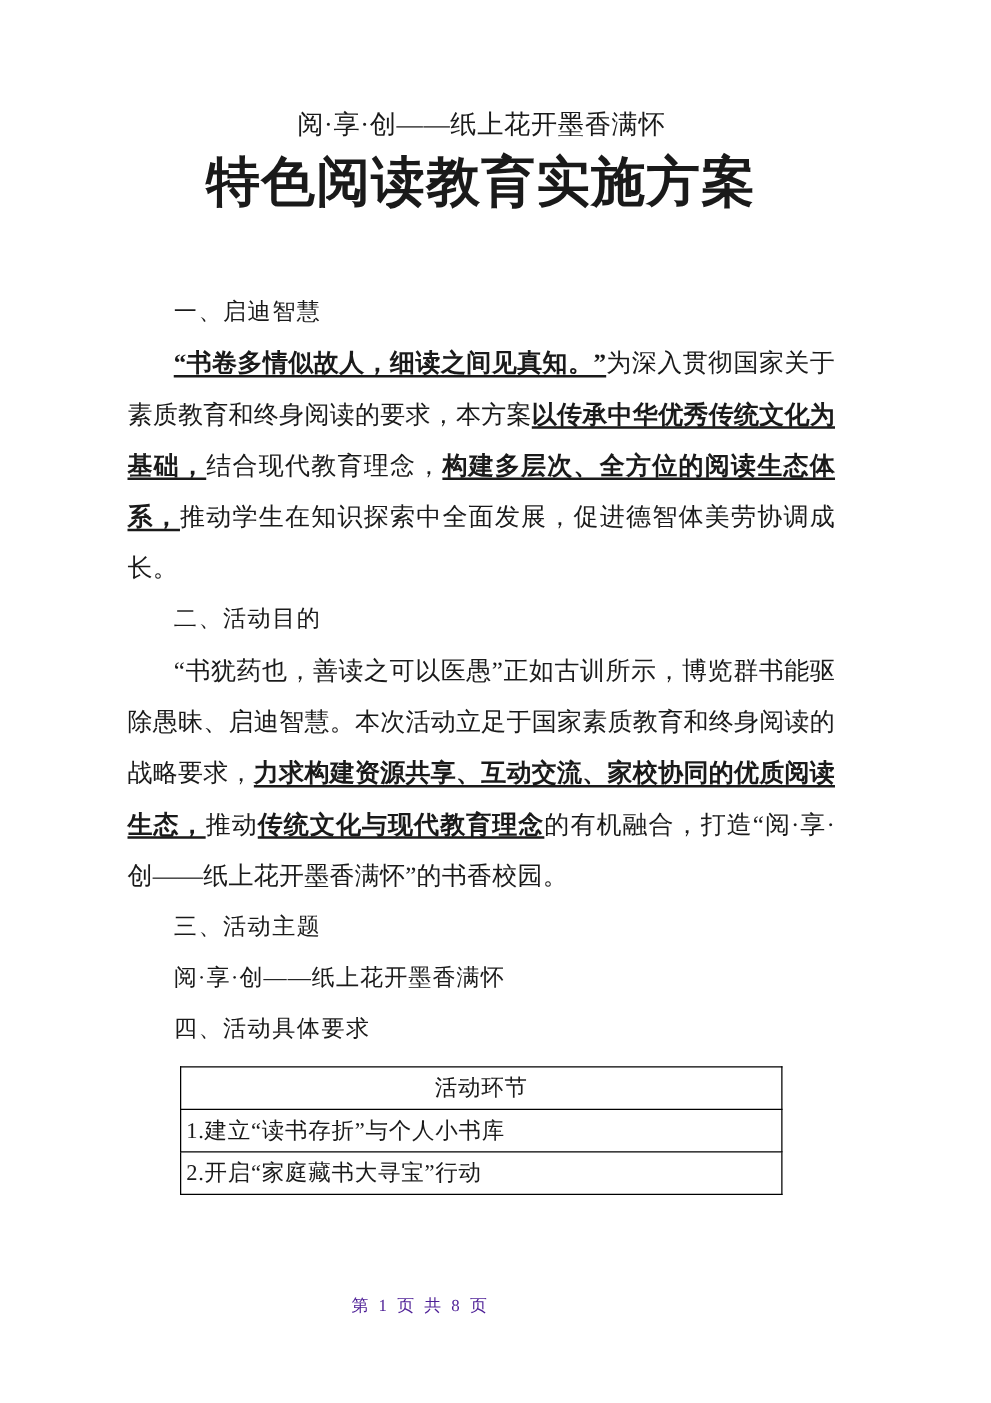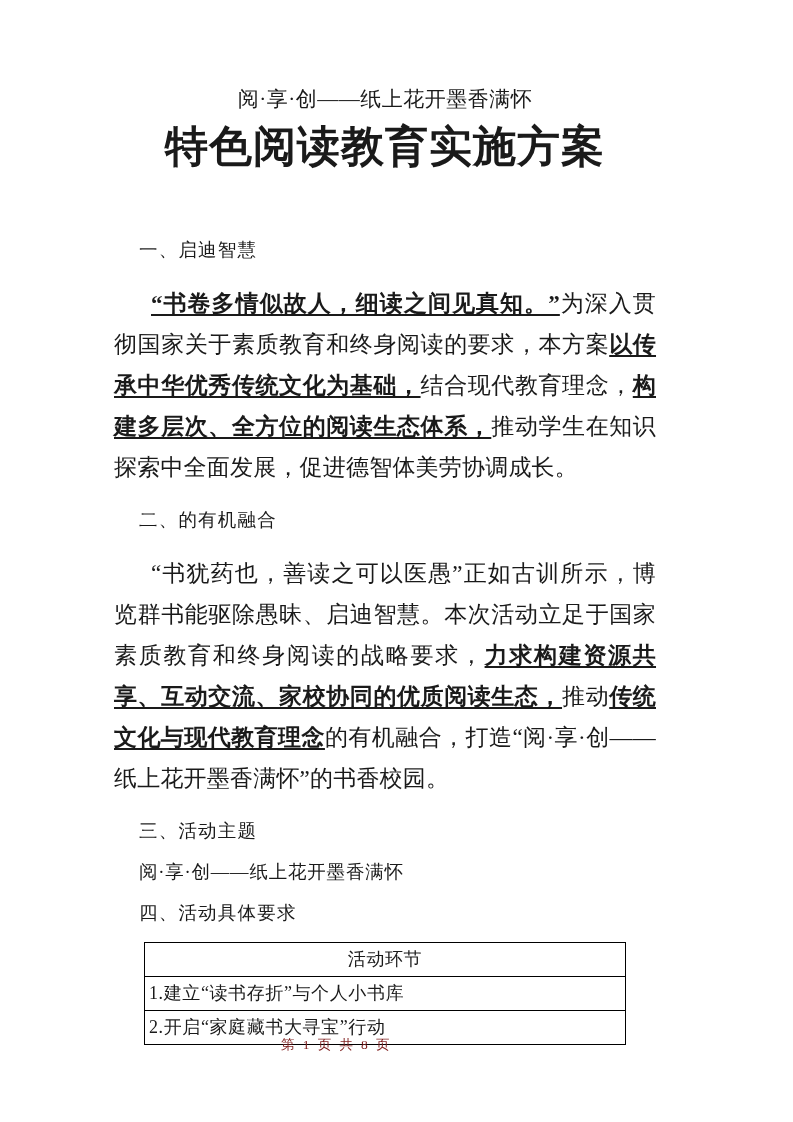--- a/index.html
+++ b/index.html
@@ -53,27 +53,27 @@
   .gap-after-title { height: 58px; }
 
   .heading {
     font-size: 18.5px;
     line-height: 41px;
     text-indent: 37px;
     letter-spacing: 1.2px;
     margin: 0;
   }
   .para {
-    font-size: 23px;
+    font-size: 20px;
     line-height: 41px;
     text-indent: 37px;
     text-align: justify;
     text-justify: inter-ideograph;
     letter-spacing: 0.2px;
-    margin: 12px;
+    margin: 0;
   }
   .theme-line {
     font-size: 18.5px;
     line-height: 41px;
     text-indent: 37px;
     letter-spacing: 0.8px;
     margin: 0;
   }
   b.em {
     font-weight: bold;
@@ -109,38 +109,38 @@
 
   
   .footer {
     position: absolute;
     left: 0;
     top: 1036px;
     width: 673px;
     text-align: center;
     font-size: 13.5px;
     letter-spacing: 2.4px;
-    color: #7f1d1d;
+    color: #4c1d95;
   }
 </style>
 </head>
 <body>
 
 <div class="page">
   <div class="content">
 
     <p class="subtitle">阅·享·创——纸上花开墨香满怀</p>
     <h1 class="maintitle">特色阅读教育实施方案</h1>
 
     <div class="gap-after-title"></div>
 
     <p class="heading">一、启迪智慧</p>
     <p class="para"><b class="em">“书卷多情似故人，细读之间见真知。”</b><span>为深入贯彻国家关于素质教育和终身阅读的要求，本方案</span><b class="em">以传承中华优秀传统文化为基础，</b><span>结合现代教育理念，</span><b class="em">构建多层次、全方位的阅读生态体系，</b><span>推动学生在知识探索中全面发展，促进德智体美劳协调成长。</span></p>
 
-    <p class="heading">二、的有机融合</p>
+    <p class="heading">二、活动目的</p>
     <p class="para"><span>“书犹药也，善读之可以医愚”正如古训所示，博览群书能驱除愚昧、启迪智慧。本次活动立足于国家素质教育和终身阅读的战略要求，</span><b class="em">力求构建资源共享、互动交流、家校协同的优质阅读生态，</b><span>推动</span><b class="em">传统文化与现代教育理念</b><span>的有机融合，打造“阅·享·创——纸上花开墨香满怀”的书香校园。</span></p>
 
     <p class="heading">三、活动主题</p>
     <p class="theme-line">阅·享·创——纸上花开墨香满怀</p>
 
     <p class="heading">四、活动具体要求</p>
 
     <div class="tablewrap">
       <table class="acttable">
         <tbody>

